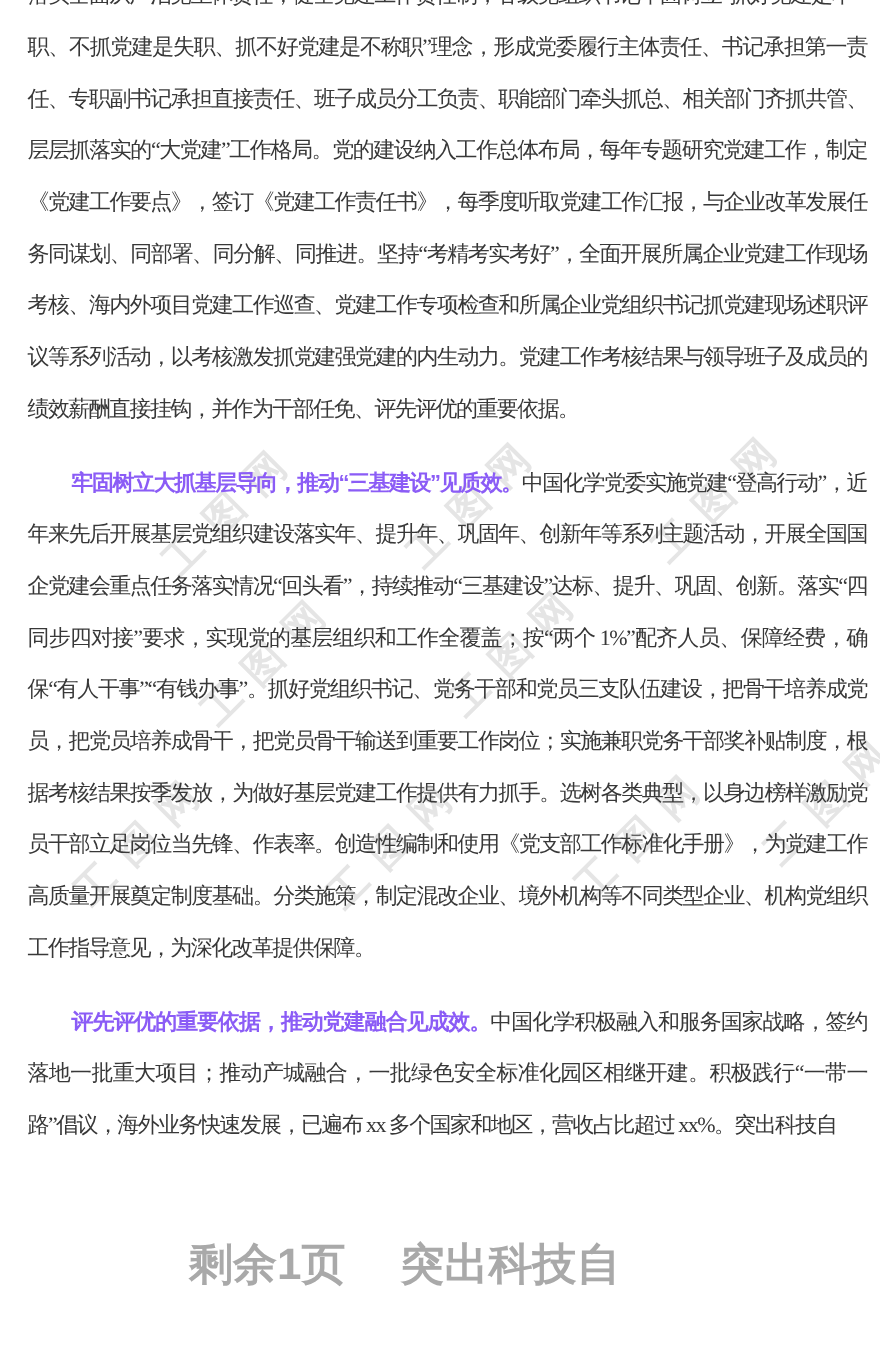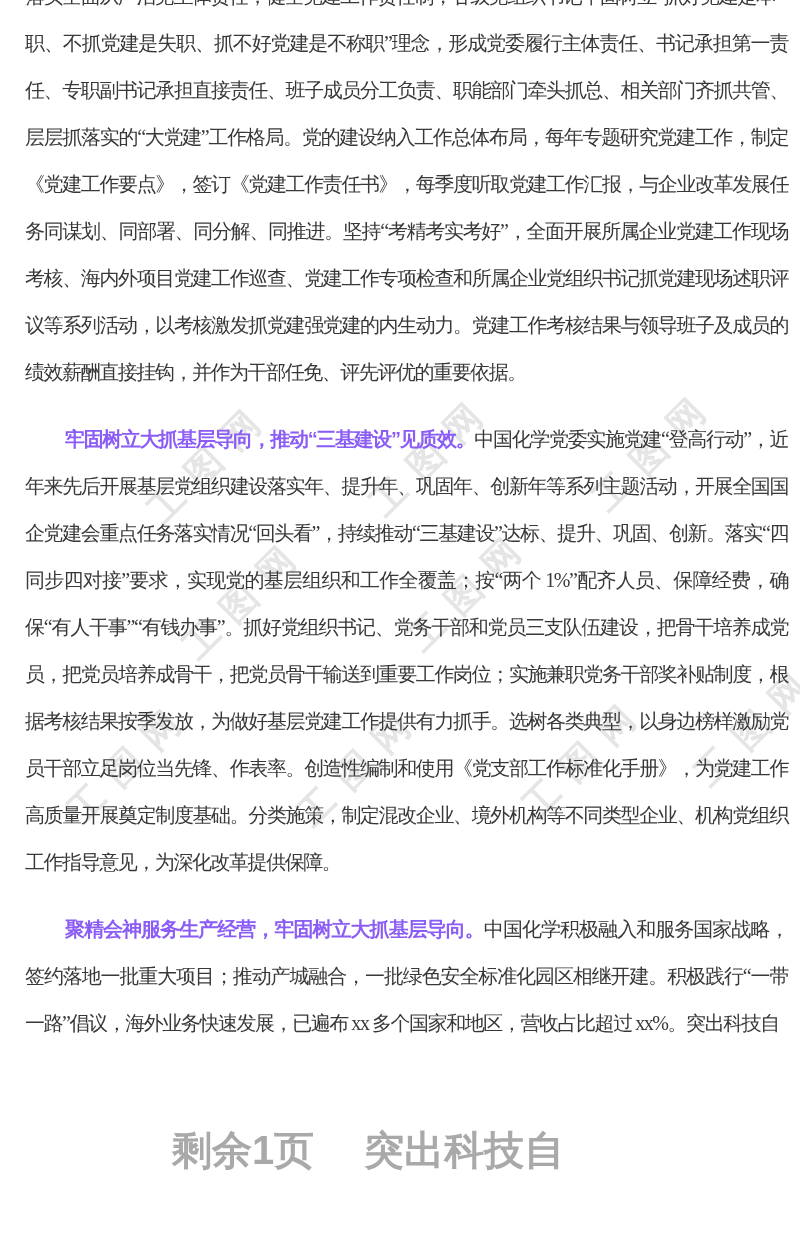--- a/index.html
+++ b/index.html
@@ -102,21 +102,21 @@
       <span class="watermark" style="left: 360px; top: 765px; color: rgb(229, 229, 229);">工图网</span>
       <span class="watermark" style="left: 585px; top: 757px; color: rgb(229, 229, 229);">工图网</span>
       <span class="watermark" style="left: 757px; top: 725px; color: rgb(229, 229, 229);">工图网</span>
     </div>
 
   <div class="partial-top-line">落实全面从严治党主体责任，健全党建工作责任制，各级党组织书记牢固树立“抓好党建是本</div>
 
   <div class="body-text">
       <p class="para"><span class="run">职、不抓党建是失职、抓不好党建是不称职”理念，形成党委履行主体责任、书记承担第一责任、专职副书记承担直接责任、班子成员分工负责、职能部门牵头抓总、相关部门齐抓共管、层层抓落实的“大党建”工作格局。党的建设纳入工作总体布局，每年专题研究党建工作，制定《党建工作要点》，签订《党建工作责任书》，每季度听取党建工作汇报，与企业改革发展任务同谋划、同部署、同分解、同推进。坚持“考精考实考好”，全面开展所属企业党建工作现场考核、海内外项目党建工作巡查、党建工作专项检查和所属企业党组织书记抓党建现场述职评议等系列活动，以考核激发抓党建强党建的内生动力。党建工作考核结果与领导班子及成员的绩效薪酬直接挂钩，并作为干部任免、评先评优的重要依据。</span></p>
       <p class="para indent"><span class="run-bold">牢固树立大抓基层导向，推动“三基建设”见质效。</span><span class="run">中国化学党委实施党建“登高行动”，近年来先后开展基层党组织建设落实年、提升年、巩固年、创新年等系列主题活动，开展全国国企党建会重点任务落实情况“回头看”，持续推动“三基建设”达标、提升、巩固、创新。落实“四同步四对接”要求，实现党的基层组织和工作全覆盖；按“两个 1%”配齐人员、保障经费，确保“有人干事”“有钱办事”。抓好党组织书记、党务干部和党员三支队伍建设，把骨干培养成党员，把党员培养成骨干，把党员骨干输送到重要工作岗位；实施兼职党务干部奖补贴制度，根据考核结果按季发放，为做好基层党建工作提供有力抓手。选树各类典型，以身边榜样激励党员干部立足岗位当先锋、作表率。创造性编制和使用《党支部工作标准化手册》，为党建工作高质量开展奠定制度基础。分类施策，制定混改企业、境外机构等不同类型企业、机构党组织工作指导意见，为深化改革提供保障。</span></p>
-      <p class="para indent"><span class="run-bold">聚精会神服务生产经营，牢固树立大抓基层导向。</span><span class="run">中国化学积极融入和服务国家战略，签约落地一批重大项目；推动产城融合，一批绿色安全标准化园区相继开建。积极践行“一带一路”倡议，海外业务快速发展，已遍布 xx 多个国家和地区，营收占比超过 xx%。突出科技自</span></p>
+      <p class="para indent"><span class="run-bold">评先评优的重要依据，推动党建融合见成效。</span><span class="run">中国化学积极融入和服务国家战略，签约落地一批重大项目；推动产城融合，一批绿色安全标准化园区相继开建。积极践行“一带一路”倡议，海外业务快速发展，已遍布 xx 多个国家和地区，营收占比超过 xx%。突出科技自</span></p>
     </div>
 
   <div class="cta" style="color: rgb(169, 169, 169);">
     <span>剩余1页</span>
     <span>突出科技自</span>
   </div>
 
 </div>
 
 </body></html>

